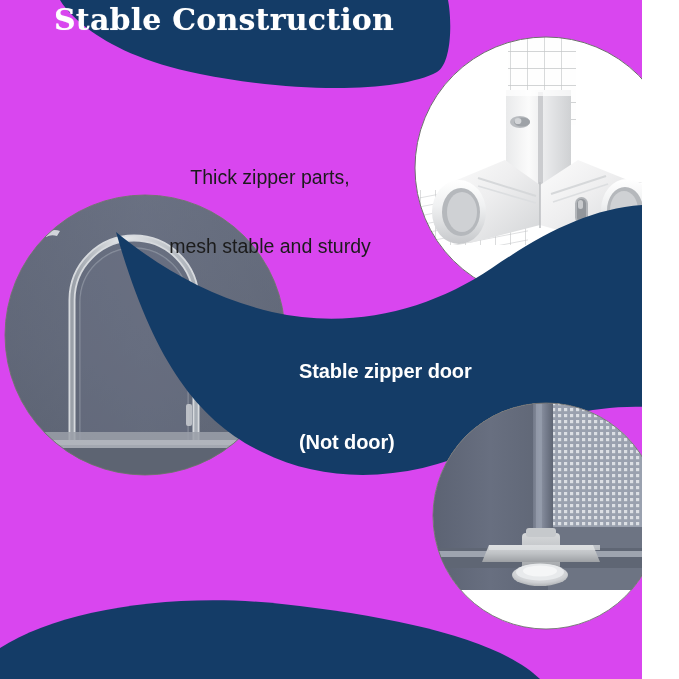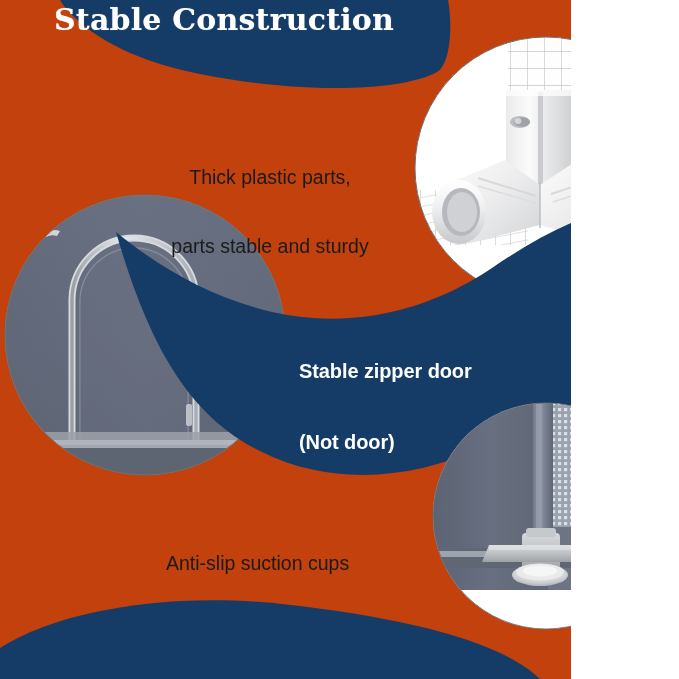--- a/index.html
+++ b/index.html
@@ -2,24 +2,24 @@
 <html><head>
 <meta charset="utf-8">
 <style>
   html, body {
     margin: 0;
     padding: 0;
     background: #ffffff;
   }
   #page {
     position: relative;
-    width: 571px;
+    width: 642px;
     height: 679px;
     overflow: hidden;
-    background: #c2410c;
+    background: #d946ef;
     font-family: "Liberation Sans", sans-serif;
   }
   #bg-svg {
     position: absolute;
     top: 0; left: 0;
     width: 679px;
     height: 679px;
   }
   .txt {
     position: absolute;
@@ -260,26 +260,23 @@
           <ellipse cx="540" cy="571" rx="17" ry="5.5" fill="#f5f6f7"></ellipse>
         </g>
       </g>
       <circle cx="546" cy="516" r="113" fill="none" stroke="#6f6f6f" stroke-width="0.9"></circle>
     </g>
   </svg>
 
   <div class="txt" id="title-text">Stable Construction</div>
 
   <div class="txt" id="feature-1-text">
-    <div>Thick plastic parts,</div>
-    <div>parts stable and sturdy</div>
+    <div>Thick zipper parts,</div>
+    <div>mesh stable and sturdy</div>
   </div>
 
   <div class="txt" id="feature-2-text">
     <div>Stable zipper door</div>
     <div>(Not door)</div>
   </div>
 
-  <div class="txt" id="feature-3-text">
-    <div>Anti-slip suction cups</div>
-  </div>
 
 </div>
 
 </body></html>

